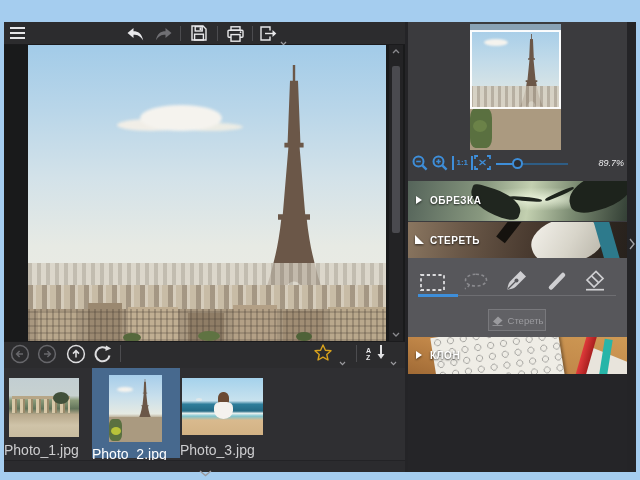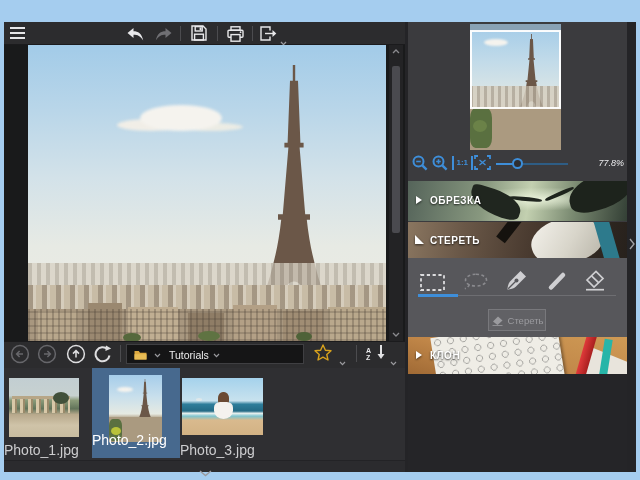--- a/index.html
+++ b/index.html
@@ -202,33 +202,20 @@
         <path d="M10,13.4 L10,7 M7,9.6 L10,6.6 L13,9.6"></path>
       </svg>
   </div>
   <div class="abs" style="left:94px;top:345px">
     <svg width="18" height="18" fill="none">
       <path d="M15.5,10.5 A7,7 0 1 1 13.6,4.4" stroke="#dedee0" stroke-width="2"></path>
       <path d="M12,0.5 L17.2,3.6 L11.4,6 Z" fill="#dedee0"></path>
     </svg>
   </div>
   <div class="abs nsep" style="left:120px"></div>
-  <div class="abs addrbox">
-    <svg class="abs" style="left:7px;top:5px" width="13" height="10">
-      <path d="M0.5,2 L0.5,9.5 L12.5,9.5 L12.5,2.8 L6,2.8 L4.8,1 L0.5,1 Z" fill="#dca83f"></path>
-      <path d="M0.5,4.2 L12.5,4.2 L12.5,9.5 L0.5,9.5 Z" fill="#e8bc55"></path>
-    </svg>
-    <svg class="abs" style="left:27px;top:8px" width="7" height="5">
-        <path d="M1,1 L3.5,3.6 L6,1" stroke="#9a9a9e" fill="none" stroke-width="1.2"></path>
-      </svg>
-    <div class="abs addrtxt" style="left:42px;top:3.5px">Tutorials</div>
-    <svg class="abs" style="left:86px;top:8px" width="7" height="5">
-        <path d="M1,1 L3.5,3.6 L6,1" stroke="#9a9a9e" fill="none" stroke-width="1.2"></path>
-      </svg>
-  </div>
   <div class="abs" style="left:314px;top:344px">
     <svg width="18" height="17" fill="none" stroke="#d9a31d" stroke-width="1.4" stroke-linejoin="round">
       <path d="M9,1 L11.4,6.2 L17,6.8 L12.8,10.6 L14,16 L9,13.2 L4,16 L5.2,10.6 L1,6.8 L6.6,6.2 Z"></path>
     </svg>
   </div>
   <div class="abs" style="left:339px;top:352px">
     <svg width="7" height="5">
         <path d="M1,1 L3.5,3.6 L6,1" stroke="#9a9a9e" fill="none" stroke-width="1.2"></path>
       </svg>
   </div>
@@ -267,21 +254,21 @@
     <div class="thumb" style="left:17px;top:7px;width:53px;height:67px;
       background:linear-gradient(180deg,#a6cdea 0%,#c8dfec 32%,#e6eae2 58%,#b5a68c 64%,#a2937a 100%)">
       <div class="abs cloud" style="left:8px;top:12px;width:16px;height:5px;filter:blur(1px)"></div>
       <svg class="abs" style="left:27px;top:4px" width="18" height="42" viewBox="0 0 100 300" preserveAspectRatio="none">
         <path fill="#6b5748" d="M48.5,0 L51.5,0 L51.5,20 L48.5,20 Z M45,20 L55,20 L58,98 L42,98 Z M38,98 L62,98 L62,104 L38,104 Z M43,104 L57,104 L64,188 L36,188 Z M30,188 L70,188 L70,195 L30,195 Z M34,195 L66,195 C70,233 79,266 89,294 L64,294 C61,266 39,266 36,294 L11,294 C21,266 30,233 34,195 Z"></path>
       </svg>
       <div class="abs bwin" style="left:0;top:42px;width:53px;height:25px;background:#aa9a80"></div>
       <div class="tree" style="left:0;top:44px;width:13px;height:22px;background:#5a7040;border-radius:30%"></div>
       <div class="tree" style="left:2px;top:52px;width:10px;height:8px;background:#b8c23a"></div>
     </div>
-    <div class="flabel" style="left:0;top:64px;width:108px;color:#fff">Photo_2.jpg</div>
+    <div class="flabel" style="left:0;top:78px;width:108px;color:#fff">Photo_2.jpg</div>
   </div>
 
   <div class="abs" style="left:180px;top:368px;width:96px;height:90px">
     <div class="thumb" style="left:2px;top:10px;width:81px;height:57px;
       background:linear-gradient(180deg,#a5d2ec 0%,#c8e2ee 40%,#2e7d9a 46%,#236a85 58%,#e8f0ee 62%,#7ec4cf 67%,#d9ba8e 74%,#d2b284 100%)">
       <div class="abs" style="left:36px;top:14px;width:11px;height:14px;background:#6b4a33;border-radius:45% 45% 35% 35%"></div>
       <div class="abs" style="left:32px;top:24px;width:19px;height:17px;background:#f4f2ee;border-radius:35% 35% 55% 55%"></div>
       <div class="abs" style="left:14px;top:20px;width:6px;height:3px;background:#dfe8ea;border-radius:50%"></div>
     </div>
     <div class="flabel" style="left:0;top:74px;width:85px">Photo_3.jpg</div>
@@ -327,21 +314,21 @@
   <div class="abs onetoone"><span>1:1</span></div>
   <div class="abs" style="left:474px;top:155px">
     <svg width="17" height="15" fill="none" stroke="#3e8ed9" stroke-width="1.8">
       <path d="M4,1 L1,1 L1,4 M13,1 L16,1 L16,4 M1,11 L1,14 L4,14 M16,11 L16,14 L13,14"></path>
       <path d="M5.5,10 L11.5,5 M11.5,10 L5.5,5" stroke-width="1.3"></path>
     </svg>
   </div>
   <div class="abs ztrack"></div>
   <div class="abs zactive"></div>
   <div class="abs zknob"></div>
-  <div class="abs zpct">77.8%</div>
+  <div class="abs zpct">89.7%</div>
   <div class="abs" style="left:509px;top:173px">
     <svg width="12" height="6">
         <path d="M1,5 L6,1 L11,5" stroke="#9a9a9e" fill="none" stroke-width="1.3"></path>
       </svg>
   </div>
 
   <div class="abs phead crophead">
     <div class="hand" style="left:28%;top:22%;width:24%;height:62%;border-radius:15% 60% 25% 70%;transform:rotate(18deg)"></div>
     <div class="hand" style="left:46%;top:40%;width:15%;height:11%;border-radius:40%;transform:rotate(6deg)"></div>
     <div class="hand" style="right:-3%;top:-18%;width:30%;height:88%;border-radius:60% 22% 60% 30%;transform:rotate(-14deg);background:#1d231c"></div>

